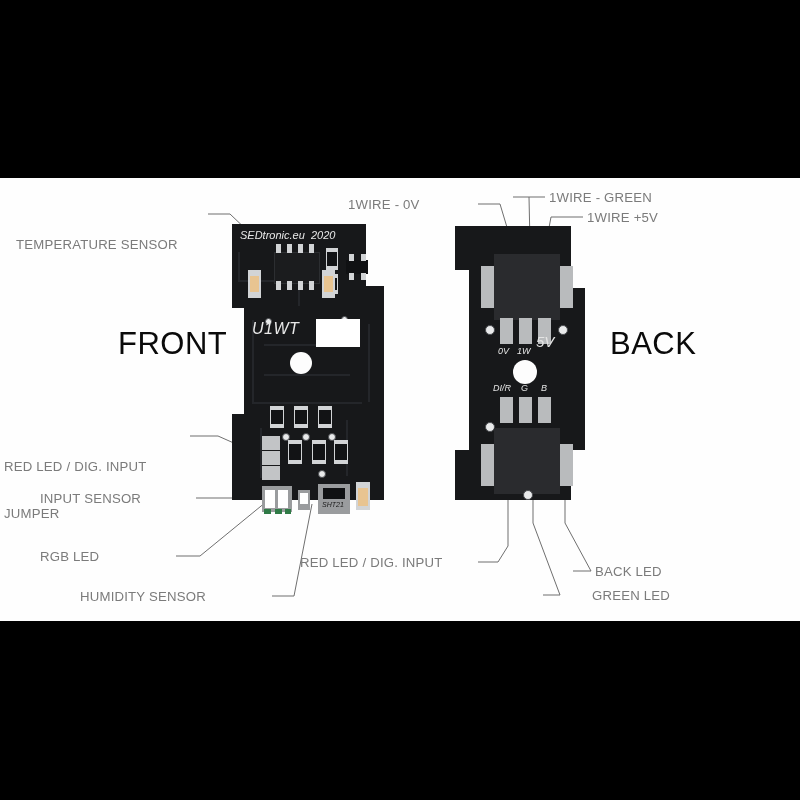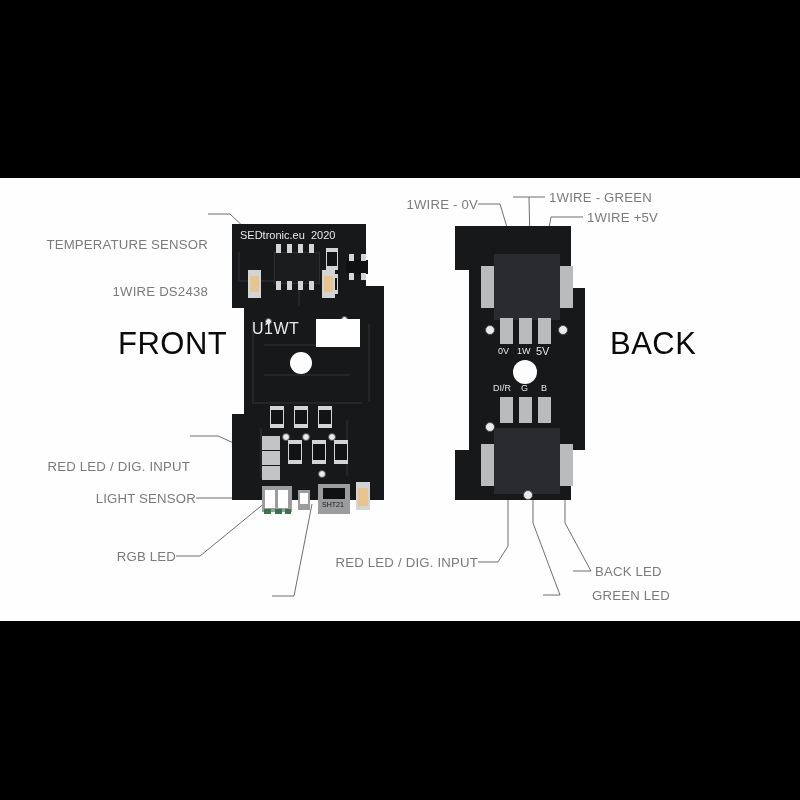--- a/index.html
+++ b/index.html
@@ -3,30 +3,30 @@
 <meta charset="utf-8">
 <style>
   html,body{margin:0;padding:0;background:#000;}
   #stage{position:relative;width:800px;height:800px;background:#000;overflow:hidden;
          font-family:"Liberation Sans", sans-serif;}
   #canvas{position:absolute;left:0;top:178px;width:800px;height:443px;background:#fefefe;}
 
   
   .lbl{position:absolute;color:#7b7b7b;font-size:13.2px;letter-spacing:.2px;
        white-space:pre;line-height:15.5px;}
-  .lbl.r{text-align:right;}
+  .lbl.r{text-align:left;}
 
   
   .bigword{position:absolute;color:#0a0a0a;font-size:31px;letter-spacing:.5px;}
 
   
   #leaders{position:absolute;left:0;top:0;width:800px;height:443px;pointer-events:none;}
 
   
-  .board{position:absolute;}
+  .board{position:absolute;font-style:italic;}
   .pcb{position:absolute;background:#17181a;}
   .trace{position:absolute;background:#24262a;}
   .silk{position:absolute;color:#e8e8e8;font-size:10px;white-space:pre;line-height:10px;}
   .silksm{position:absolute;color:#e4e4e4;font-size:7.6px;white-space:pre;line-height:8px;
           font-family:"Liberation Sans", sans-serif;}
   .pad{position:absolute;background:#b9bbbd;}
   .padlg{position:absolute;background:#c2c4c6;}
   .chip{position:absolute;background:#1b1c1e;border:1px solid #2c2e31;}
   .chipblk{position:absolute;background:#101113;}
   .resblk{position:absolute;background:#121315;}
@@ -85,31 +85,32 @@
       </g>
       <g stroke="#6f6f6f" stroke-width="1" fill="none">
         <path d="M508 368 L508 296"></path>
         <path d="M533 345 L533 296"></path>
         <path d="M565 345 L565 296"></path>
       </g>
     </svg>
 
     <div class="lbl r" style="left:16px;top:28px;width:192px;">
       <div>TEMPERATURE SENSOR</div>
-      <div>1WIRE DS2438</div>
     </div>
 
     <div class="lbl r" style="left:4px;top:250px;width:186px;">
       <div>RED LED / DIG. INPUT</div>
-    </div>
-
-    <div class="lbl r" style="left:40px;top:313px;width:156px;">LIGHT SENSOR</div>
+      <div>JUMPER</div>
+    </div>
+
+    <div class="lbl r" style="left:40px;top:313px;width:156px;">INPUT SENSOR</div>
 
     <div class="lbl r" style="left:40px;top:371px;width:136px;">RGB LED</div>
 
+    <div class="lbl r" style="left:80px;top:411px;width:192px;">HUMIDITY SENSOR</div>
 
     <div class="lbl r" style="left:300px;top:377px;width:178px;">RED LED / DIG. INPUT</div>
 
     <div class="lbl r" style="left:348px;top:19px;width:130px;">1WIRE - 0V</div>
 
     <div class="lbl" style="left:549px;top:12px;width:160px;">1WIRE - GREEN</div>
 
     <div class="lbl" style="left:587px;top:32px;width:150px;">1WIRE +5V</div>
 
     <div class="lbl" style="left:595px;top:386px;width:120px;">BACK LED</div>
@@ -227,21 +228,21 @@
       <div class="modbody" style="left:39px;top:28px;width:66px;height:66px;"></div>
 
       <div class="pad" style="left:45px;top:92px;width:13px;height:26px;"></div>
       <div class="pad" style="left:64px;top:92px;width:13px;height:26px;"></div>
       <div class="pad" style="left:83px;top:92px;width:13px;height:26px;"></div>
       <div class="via" style="left:30px;top:99px;width:8px;height:8px;"></div>
       <div class="via" style="left:103px;top:99px;width:8px;height:8px;"></div>
 
       <div class="silksm" style="left:43px;top:121px;font-size:9px;">0V</div>
       <div class="silksm" style="left:62px;top:121px;font-size:9px;">1W</div>
-      <div class="silksm" style="left:81px;top:121px;font-size:11px;">5V</div>
+      <div class="silksm" style="left:81px;top:112px;font-size:15px;">5V</div>
 
       <div class="hole" style="left:58px;top:134px;width:24px;height:24px;"></div>
 
       <div class="silksm" style="left:38px;top:158px;font-size:9px;">DI/R</div>
       <div class="silksm" style="left:66px;top:158px;font-size:9px;">G</div>
       <div class="silksm" style="left:86px;top:158px;font-size:9px;">B</div>
 
       <div class="pad" style="left:45px;top:171px;width:13px;height:26px;"></div>
       <div class="pad" style="left:64px;top:171px;width:13px;height:26px;"></div>
       <div class="pad" style="left:83px;top:171px;width:13px;height:26px;"></div>

